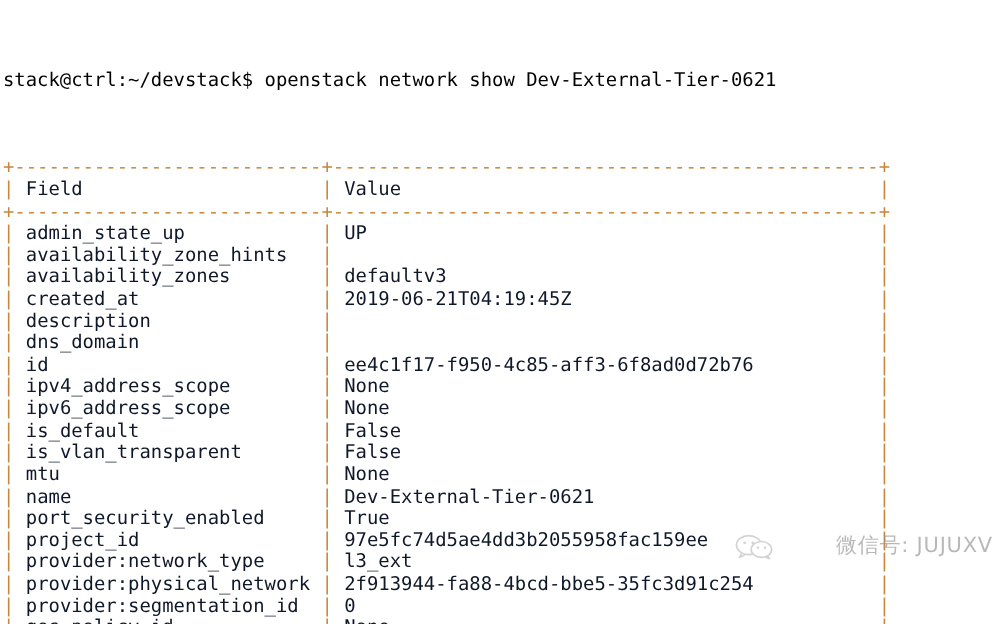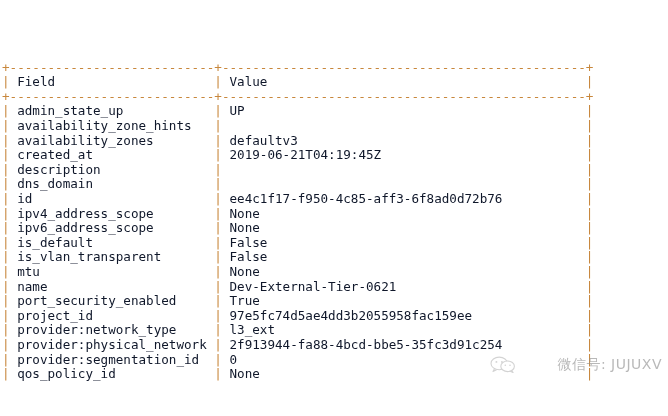--- a/index.html
+++ b/index.html
@@ -70,20 +70,21 @@
   }
   #watermark svg {
     display: block;
   }
 </style>
 </head>
 <body>
 
 <div id="terminal">
 
+  <div class="line prompt-line">stack@ctrl:~/devstack$ openstack network show Dev-External-Tier-0621</div>
 
   <div id="table-body"><div class="line"><span class="brd">+---------------------------+------------------------------------------------+</span></div><div class="line"><span class="bar">| </span><span class="cell">Field                    </span><span class="bar"> | </span><span class="cell">Value                                         </span><span class="bar"> |</span></div><div class="line"><span class="brd">+---------------------------+------------------------------------------------+</span></div><div class="line"><span class="bar">| </span><span class="cell">admin_state_up           </span><span class="bar"> | </span><span class="cell">UP                                            </span><span class="bar"> |</span></div><div class="line"><span class="bar">| </span><span class="cell">availability_zone_hints  </span><span class="bar"> | </span><span class="cell">                                              </span><span class="bar"> |</span></div><div class="line"><span class="bar">| </span><span class="cell">availability_zones       </span><span class="bar"> | </span><span class="cell">defaultv3                                     </span><span class="bar"> |</span></div><div class="line"><span class="bar">| </span><span class="cell">created_at               </span><span class="bar"> | </span><span class="cell">2019-06-21T04:19:45Z                          </span><span class="bar"> |</span></div><div class="line"><span class="bar">| </span><span class="cell">description              </span><span class="bar"> | </span><span class="cell">                                              </span><span class="bar"> |</span></div><div class="line"><span class="bar">| </span><span class="cell">dns_domain               </span><span class="bar"> | </span><span class="cell">                                              </span><span class="bar"> |</span></div><div class="line"><span class="bar">| </span><span class="cell">id                       </span><span class="bar"> | </span><span class="cell">ee4c1f17-f950-4c85-aff3-6f8ad0d72b76          </span><span class="bar"> |</span></div><div class="line"><span class="bar">| </span><span class="cell">ipv4_address_scope       </span><span class="bar"> | </span><span class="cell">None                                          </span><span class="bar"> |</span></div><div class="line"><span class="bar">| </span><span class="cell">ipv6_address_scope       </span><span class="bar"> | </span><span class="cell">None                                          </span><span class="bar"> |</span></div><div class="line"><span class="bar">| </span><span class="cell">is_default               </span><span class="bar"> | </span><span class="cell">False                                         </span><span class="bar"> |</span></div><div class="line"><span class="bar">| </span><span class="cell">is_vlan_transparent      </span><span class="bar"> | </span><span class="cell">False                                         </span><span class="bar"> |</span></div><div class="line"><span class="bar">| </span><span class="cell">mtu                      </span><span class="bar"> | </span><span class="cell">None                                          </span><span class="bar"> |</span></div><div class="line"><span class="bar">| </span><span class="cell">name                     </span><span class="bar"> | </span><span class="cell">Dev-External-Tier-0621                        </span><span class="bar"> |</span></div><div class="line"><span class="bar">| </span><span class="cell">port_security_enabled    </span><span class="bar"> | </span><span class="cell">True                                          </span><span class="bar"> |</span></div><div class="line"><span class="bar">| </span><span class="cell">project_id               </span><span class="bar"> | </span><span class="cell">97e5fc74d5ae4dd3b2055958fac159ee              </span><span class="bar"> |</span></div><div class="line"><span class="bar">| </span><span class="cell">provider:network_type    </span><span class="bar"> | </span><span class="cell">l3_ext                                        </span><span class="bar"> |</span></div><div class="line"><span class="bar">| </span><span class="cell">provider:physical_network</span><span class="bar"> | </span><span class="cell">2f913944-fa88-4bcd-bbe5-35fc3d91c254          </span><span class="bar"> |</span></div><div class="line"><span class="bar">| </span><span class="cell">provider:segmentation_id </span><span class="bar"> | </span><span class="cell">0                                             </span><span class="bar"> |</span></div><div class="line"><span class="bar">| </span><span class="cell">qos_policy_id            </span><span class="bar"> | </span><span class="cell">None                                          </span><span class="bar"> |</span></div></div>
 
   <div id="watermark">
     <span>
       <svg width="26" height="17" viewBox="0 0 26 17" fill="none" stroke="#b9b9b9" stroke-width="1.1">
         <ellipse cx="9.2" cy="7.4" rx="8.2" ry="6.3"></ellipse>
         <path d="M4.6 12.6 L3.0 15.6 L6.6 13.8" stroke-linejoin="round" fill="none"></path>
         <circle cx="6.4" cy="5.9" r="0.95" fill="#b9b9b9" stroke="none"></circle>
         <circle cx="11.9" cy="5.9" r="0.95" fill="#b9b9b9" stroke="none"></circle>

